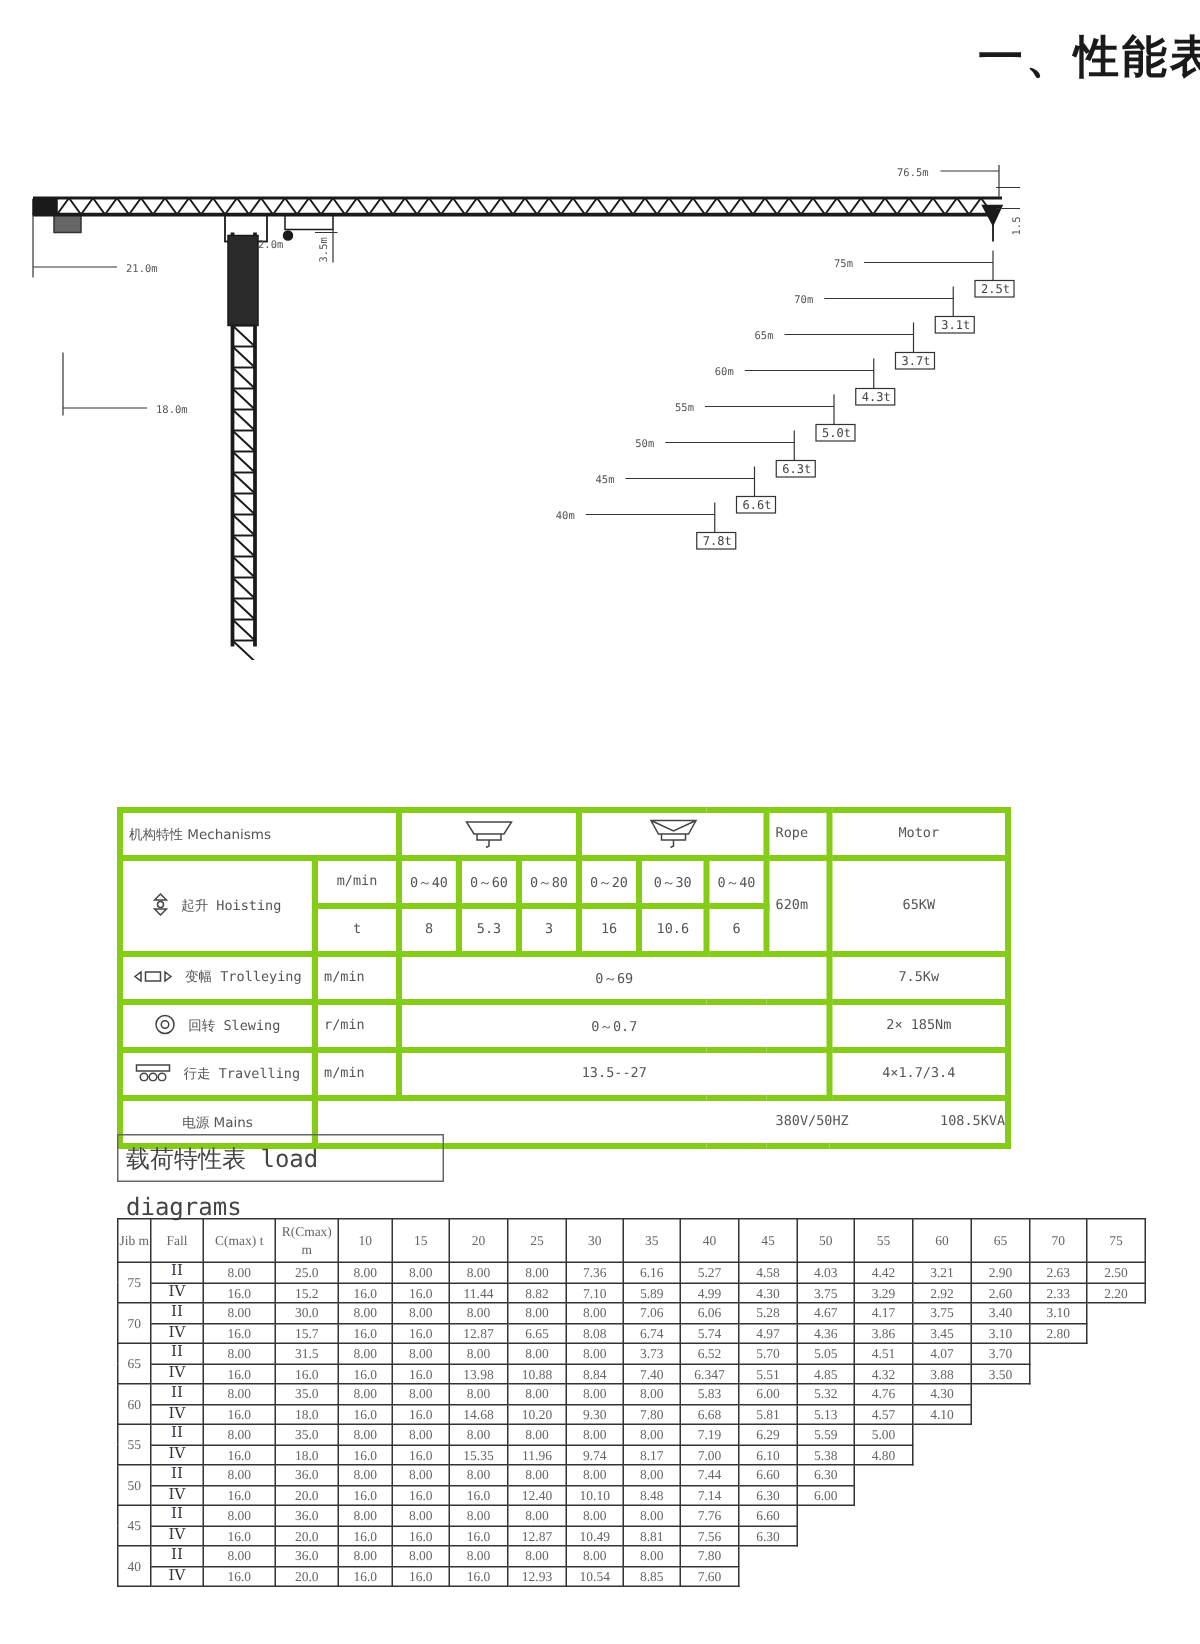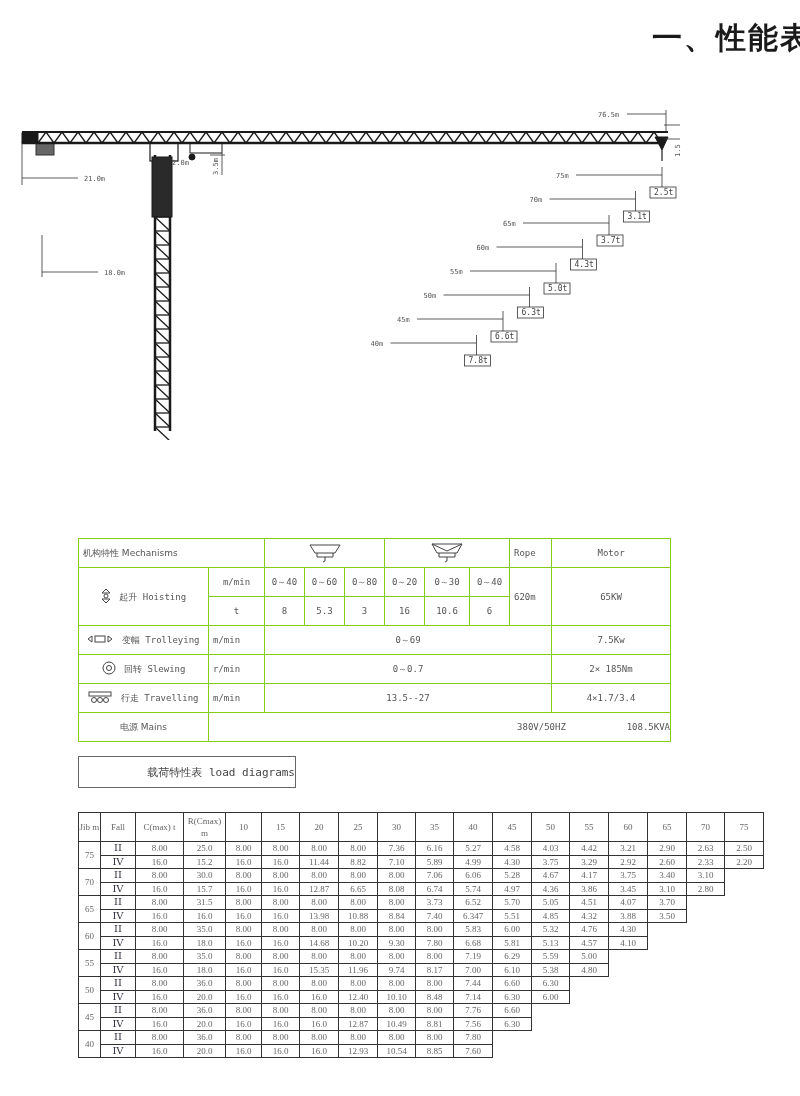--- a/index.html
+++ b/index.html
@@ -3,27 +3,27 @@
 <meta charset="utf-8">
 <style>
   html, body { margin: 0; padding: 0; background: #ffffff; }
   body { width: 800px; height: 1096px; position: relative; overflow: hidden; font-family: "DejaVu Serif", serif; color: #333; }
   .title { position: absolute; top: 18px; left: 0; width: 800px; text-align: right; font-family: "DejaVu Sans", sans-serif; font-size: 30px; font-weight: bold; color: #1a1a1a; letter-spacing: 2px; margin-left: 12px; }
   #crane { position: absolute; left: 0; top: 95px; width: 800px; height: 345px; }
   .dim { font-family: "DejaVu Sans Mono", monospace; font-size: 7px; fill: #555; }
   .cap { font-family: "DejaVu Sans Mono", monospace; font-size: 8px; fill: #444; }
 
   table.mech { position: absolute; left: 78px; top: 538px; width: 592px; border-collapse: collapse; font-family: "DejaVu Sans Mono", monospace; font-size: 9px; color: #555; table-layout: fixed; }
-  table.mech td { border: 1px solid #84cc16; text-align: center; padding: 0; height: 28px; }
+  table.mech td { border: 4px solid #84cc16; text-align: center; padding: 0; height: 28px; }
   table.mech td.l { text-align: left; padding-left: 4px; }
   table.mech .sub { height: 14px; }
-  .zh { font-family: "DejaVu Sans", sans-serif; text-align: right; }
+  .zh { font-family: "DejaVu Sans", sans-serif; }
   .ico { display: inline-block; vertical-align: middle; margin-right: 3px; }
 
-  .ldlabel { position: absolute; left: 78px; top: 756px; width: 218px; height: 32px; border: 1px solid #666; font-family: "DejaVu Sans Mono", monospace; font-size: 11px; color: #444; line-height: 32px; padding-left: 5px; box-sizing: border-box; }
+  .ldlabel { position: absolute; left: 78px; top: 756px; width: 218px; height: 32px; border: 1px solid #666; font-family: "DejaVu Sans Mono", monospace; font-size: 16px; color: #444; line-height: 32px; padding-left: 5px; box-sizing: border-box; }
 
   table.load { position: absolute; left: 78px; top: 812px; border-collapse: collapse; font-family: "Liberation Serif", serif; font-size: 9px; color: #666; table-layout: fixed; }
   table.load td { border: 1px solid #333; text-align: center; padding: 0; height: 12.5px; line-height: 12px; }
   table.load tr.hdr td { height: 28px; font-size: 9px; }
   table.load td.fall { color: #334; font-size: 10px; font-family: "DejaVu Serif", serif; }
   table.load td.empty { border: none; }
   table.load td.jib { font-size: 9px; }
 </style>
 </head>
 <body>

